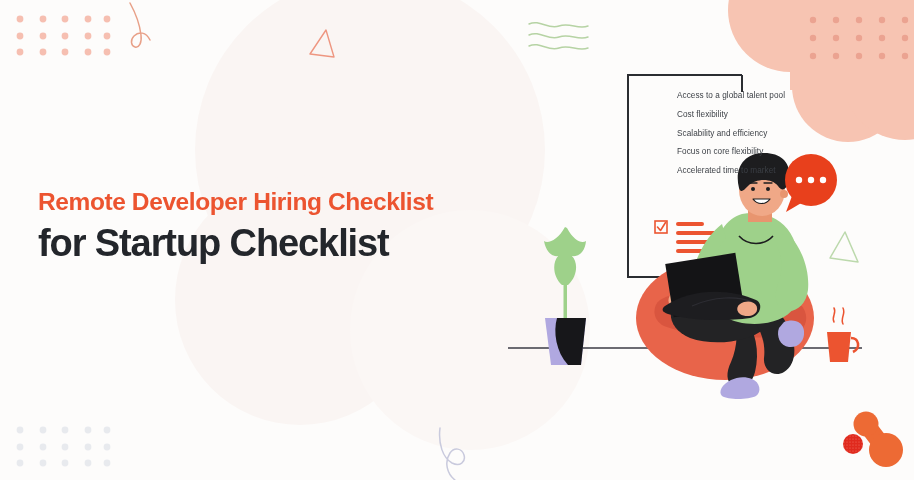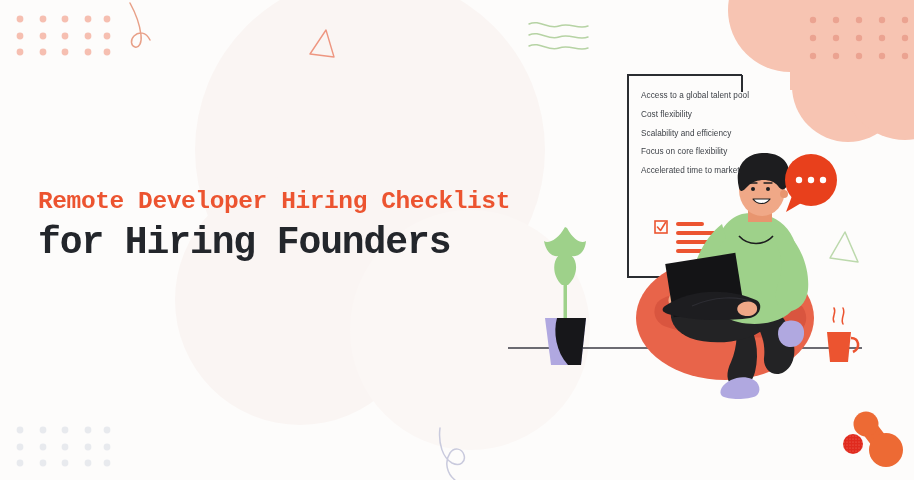--- a/index.html
+++ b/index.html
@@ -6,32 +6,32 @@
   body{
     width:914px;height:480px;overflow:hidden;
     background:#ffffff;
     font-family:"Liberation Sans","DejaVu Sans",sans-serif;
     position:relative;
   }
   #stage{position:absolute;inset:0;width:914px;height:480px;overflow:hidden;background:#fdfcfb;}
   #art{position:absolute;top:0;left:0;}
 
   
-  #headline{position:absolute;left:38px;top:190px;width:470px;font-family:Liberation Mono, monospace;}
+  #headline{position:absolute;left:38px;top:190px;width:470px;}
   #eyebrow{
     font-size:24.5px;font-weight:bold;letter-spacing:-0.4px;
     color:#ec5430;line-height:1.0;margin:0 0 9px 0;white-space:nowrap;
   }
   #maintitle{
     font-size:38px;font-weight:bold;letter-spacing:-1.1px;
     color:#23262b;line-height:1.0;margin:0;white-space:nowrap;
   }
 
   
-  #checklist{position:absolute;left:641px;top:92px;width:180px;}
+  #checklist{position:absolute;left:677px;top:92px;width:180px;}
   .ck-item{
     font-size:8.2px;color:#3b3f45;line-height:1;
     margin:0 0 10.6px 0;white-space:nowrap;letter-spacing:0.05px;
   }
 </style>
 </head>
 <body>
 
 <div id="stage">
 
@@ -244,21 +244,21 @@
           <path d="M834 322 C831 317 837 313 834 308"></path>
           <path d="M843 324 C840 318 846 314 843 308"></path>
         </g>
       </g>
 
     </g>
   </svg>
 
   <div id="headline">
     <p id="eyebrow">Remote Developer Hiring Checklist</p>
-    <h1 id="maintitle">for Hiring Founders</h1>
+    <h1 id="maintitle">for Startup Checklist</h1>
   </div>
 
   <div id="checklist">
     <p class="ck-item">Access to a global talent pool</p>
     <p class="ck-item">Cost flexibility</p>
     <p class="ck-item">Scalability and efficiency</p>
     <p class="ck-item">Focus on core flexibility</p>
     <p class="ck-item">Accelerated time to market</p>
   </div>
 

